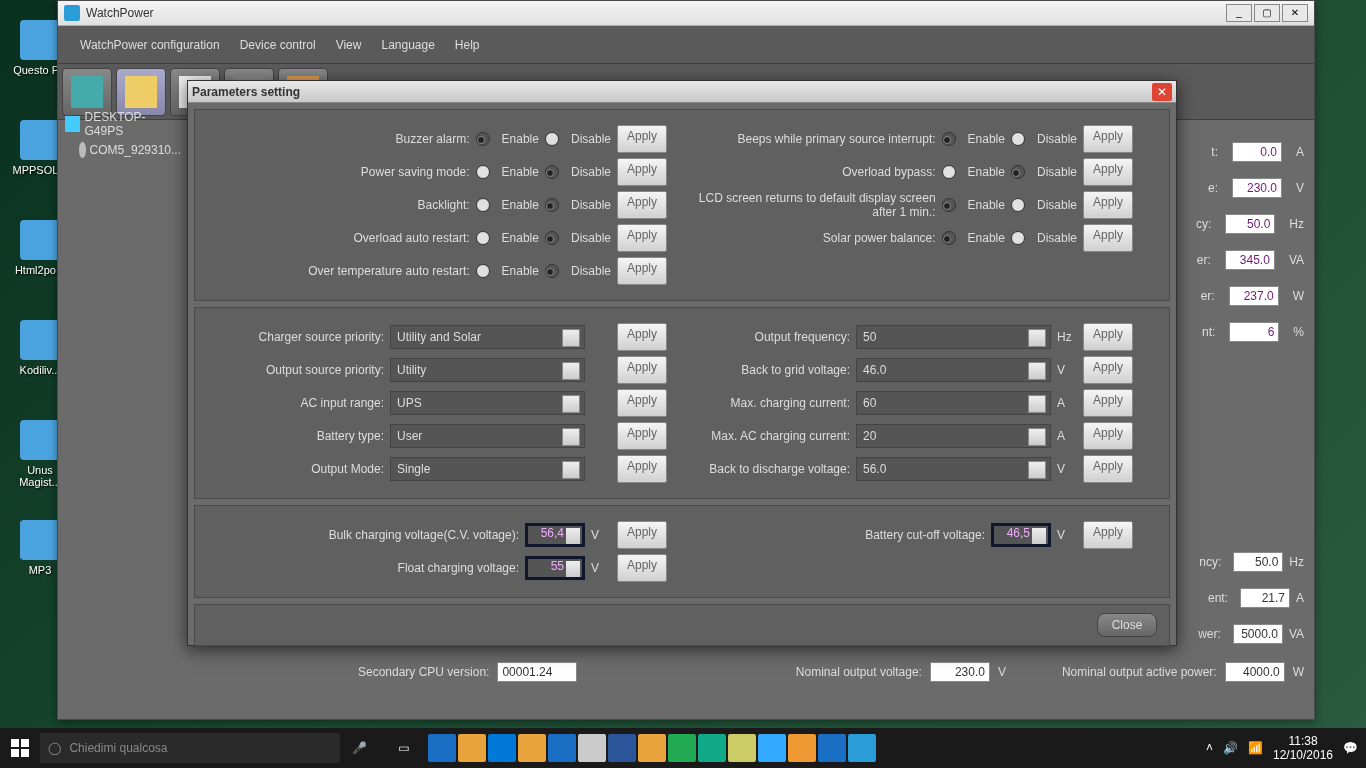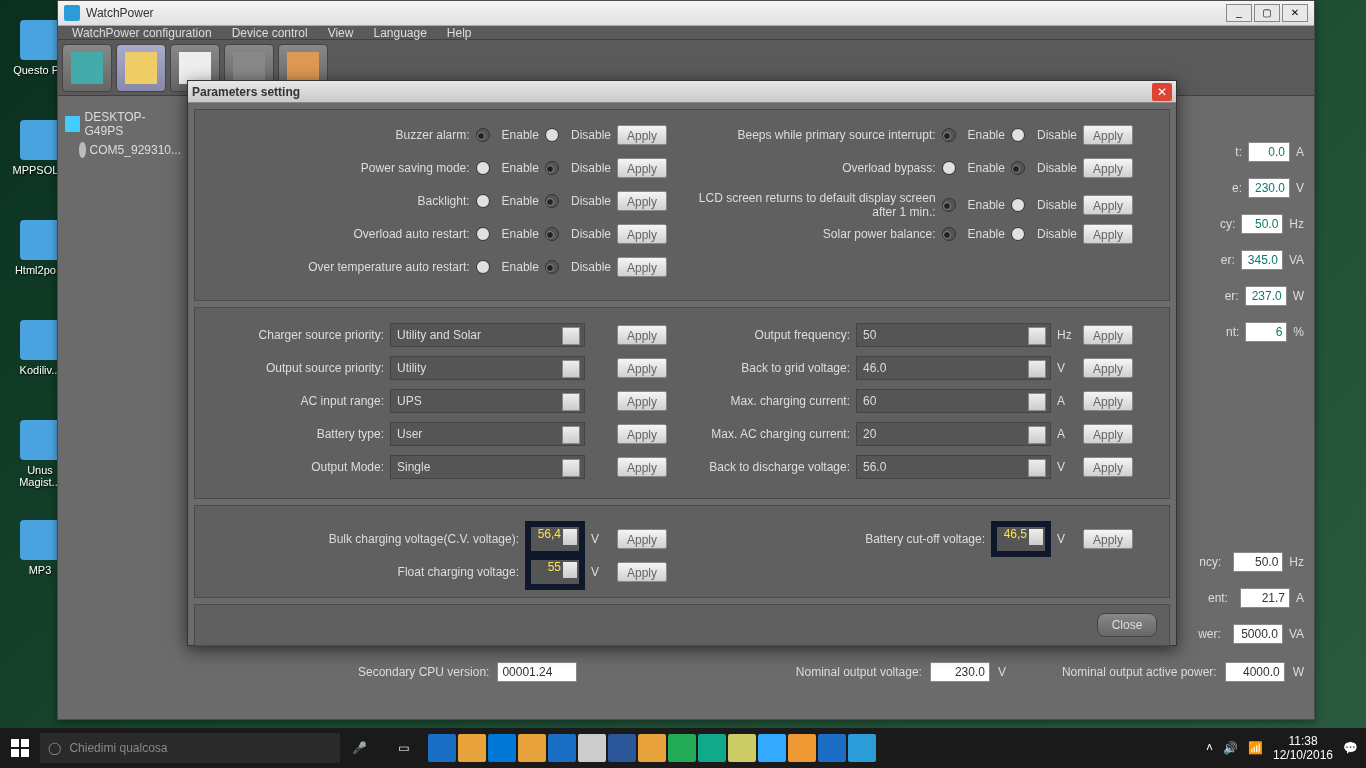--- a/index.html
+++ b/index.html
@@ -7,31 +7,31 @@
 
 .di{position:absolute;left:8px;width:64px;text-align:center;color:#fff;text-shadow:1px 1px 2px #000;cursor:pointer}
 .di .ic{width:40px;height:40px;background:#4aa3df;border-radius:4px;margin:0 auto 4px}
 .di .lb{font-size:11px}
 
 .win{position:absolute;left:57px;top:0;width:1258px;height:720px;background:#6b6b6b;border:1px solid #4a4a4a;box-shadow:0 2px 8px rgba(0,0,0,.4)}
 .tb{height:25px;background:linear-gradient(#f5f5f5,#e0e0e0);display:flex;align-items:center;padding:0 6px;border-bottom:1px solid #aaa}
 .tb .ti{width:16px;height:16px;background:#2a9cd8;border-radius:2px;margin-right:6px}
 .tb .tt{flex:1;color:#333}
 .tb .wc{width:26px;height:18px;border:1px solid #888;background:#e8e8e8;margin-left:2px;text-align:center;line-height:16px;font-size:10px;cursor:pointer}
-.mb{height:14px;background:#5a5a5a;display:flex;align-items:center;padding:0 4px;border-bottom:1px solid #404040}
+.mb{height:38px;background:#5a5a5a;display:flex;align-items:center;padding:0 12px;border-bottom:1px solid #404040}
 .mb span{color:#ddd;padding:3px 10px;cursor:pointer}
 .toolbar{height:56px;background:#5a5a5a;display:flex;padding:4px;gap:4px;border-bottom:1px solid #404040}
 .tbtn{width:50px;height:48px;background:linear-gradient(#888,#666);border:1px solid #444;border-radius:4px;cursor:pointer;display:flex;align-items:center;justify-content:center}
 .tbtn svg,.tbtn .tico{width:32px;height:32px}
 .tree{position:absolute;left:5px;top:107px;width:120px;color:#ddd}
 .tree .nd{display:flex;align-items:center;padding:2px;cursor:pointer;font-size:11px}
 .tree .nd .ni{width:16px;height:16px;margin-right:4px}
 .rvals{position:absolute;right:10px;top:140px;width:120px}
 .rvals .rv{height:22px;display:flex;align-items:center;justify-content:flex-end;margin-bottom:14px;color:#ddd}
-.rvals .rv .vb{width:42px;height:20px;background:#fff;color:#0f766e;text-align:right;padding:2px 4px;margin:0 6px;border:1px solid #888}
+.rvals .rv .vb{width:50px;height:20px;background:#fff;color:#701a75;text-align:right;padding:2px 4px;margin:0 14px;border:1px solid #888}
 .rvals2{position:absolute;right:10px;top:550px;width:130px}
 .rvals2 .rv{height:22px;display:flex;align-items:center;justify-content:flex-end;margin-bottom:14px;color:#ddd}
 .rvals2 .rv .lab{text-align:right;margin-right:6px}
 .rvals2 .rv .vb{width:50px;height:20px;background:#fff;color:#333;text-align:right;padding:2px 4px;margin:0 6px;border:1px solid #888}
 .btmrow{position:absolute;bottom:35px;left:300px;right:10px;height:25px;display:flex;align-items:center;color:#ddd;gap:8px}
 .btmrow .vb{width:60px;height:20px;background:#fff;color:#333;text-align:right;padding:2px 4px;border:1px solid #888}
 
 .dlg{position:absolute;left:187px;top:80px;width:990px;height:566px;background:#6b6b6b;border:1px solid #333;box-shadow:0 4px 16px rgba(0,0,0,.6)}
 .dlg .dh{height:22px;background:linear-gradient(#e8e8e8,#c8c8c8);display:flex;align-items:center;padding:0 4px;border-bottom:1px solid #888}
 .dlg .dh .dt{flex:1;font-weight:bold;color:#333}
@@ -39,27 +39,27 @@
 .dlg .bd{padding:6px;height:calc(100% - 22px);display:flex;flex-direction:column;gap:6px}
 .pane{background:#606060;border:1px solid #4a4a4a;padding:10px 20px}
 .row{display:flex;align-items:flex-start;height:28px;margin:5px 16px}
 .half{flex:1;display:flex;align-items:center;justify-content:flex-end;gap:6px}
 .half.left{margin-right:30px}
 .lbl{color:#ddd;text-align:right;flex:1}
 .rg{display:flex;align-items:center;gap:12px;color:#ddd;cursor:pointer}
 .rg .rb{width:14px;height:14px;border-radius:50%;border:1px solid #333;background:#e0e0e0;display:flex;align-items:center;justify-content:center}
 .rg .rb.sel{background:#555}
 .rg .rb.sel::after{content:"";width:6px;height:6px;border-radius:50%;background:#222}
-.abtn{width:50px;height:20px;background:linear-gradient(#f5f5f5,#d0d0d0);border:1px solid #888;color:#666;text-align:center;line-height:20px;cursor:pointer;border-radius:2px}
+.abtn{width:50px;height:28px;background:linear-gradient(#f5f5f5,#d0d0d0);border:1px solid #888;color:#666;text-align:center;line-height:20px;cursor:pointer;border-radius:2px}
 .sel{width:195px;height:24px;background:#555;color:#ddd;border:1px solid #444;display:flex;align-items:center;padding:0 6px;cursor:pointer;position:relative}
 .sel::after{content:"";position:absolute;right:4px;top:3px;width:16px;height:16px;background:linear-gradient(#eee,#ccc);border:1px solid #888}
 .sel2{width:195px;height:24px;background:#555;color:#ddd;border:1px solid #444;display:flex;align-items:center;padding:0 6px;cursor:pointer;position:relative}
 .sel2::after{content:"";position:absolute;right:4px;top:3px;width:16px;height:16px;background:linear-gradient(#eee,#ccc);border:1px solid #888}
 .unit{color:#ddd;width:20px}
-.spin{width:60px;height:36px;background:#555;color:#fde047;border:6px solid #0f172a;text-align:right;padding:0 18px 0 4px;position:relative;cursor:text}
+.spin{width:60px;height:24px;background:#555;color:#f0abfc;border:3px solid #0f172a;text-align:right;padding:0 18px 0 4px;position:relative;cursor:text}
 .spin::after{content:"";position:absolute;right:2px;top:2px;width:14px;height:16px;background:linear-gradient(#eee,#ccc)}
 .footer{display:flex;justify-content:flex-end;padding:8px 12px}
 .cbtn{width:60px;height:24px;background:linear-gradient(#888,#666);border:1px solid #444;color:#ddd;text-align:center;line-height:22px;cursor:pointer;border-radius:8px}
 
 .taskbar{position:absolute;bottom:0;left:0;right:0;height:40px;background:#1a1a1a;display:flex;align-items:center;color:#fff}
 .taskbar .start{width:40px;height:40px;display:flex;align-items:center;justify-content:center;cursor:pointer}
 .taskbar .search{width:300px;height:30px;background:#2a2a2a;display:flex;align-items:center;padding:0 8px;cursor:text;color:#888}
 .taskbar .search .si{margin-right:8px}
 .taskbar .mic{width:24px;margin:0 8px;cursor:pointer;text-align:center}
 .taskbar .tv{width:28px;cursor:pointer;text-align:center;margin-left:10px}

